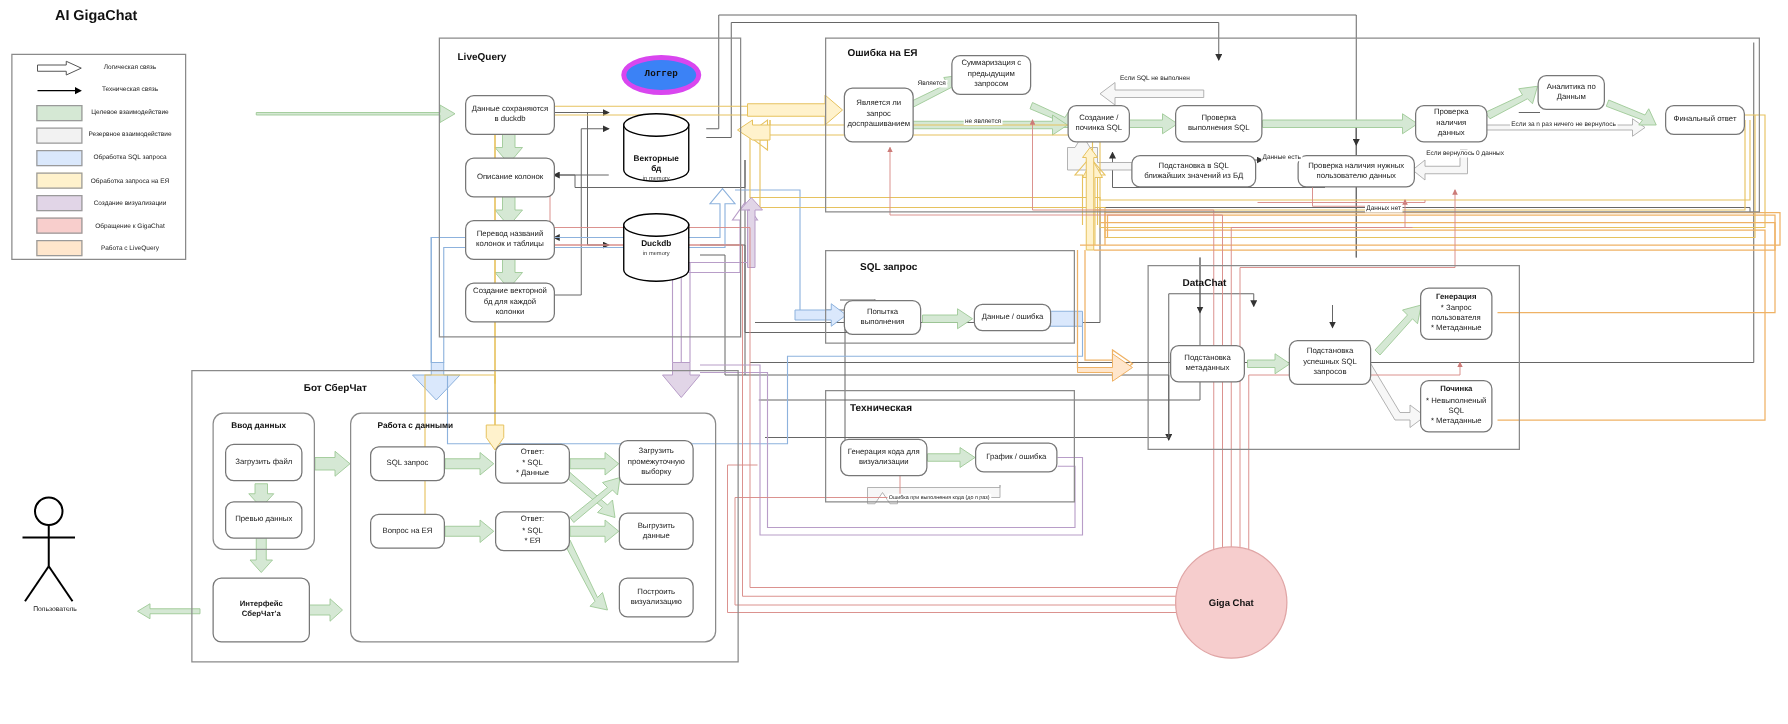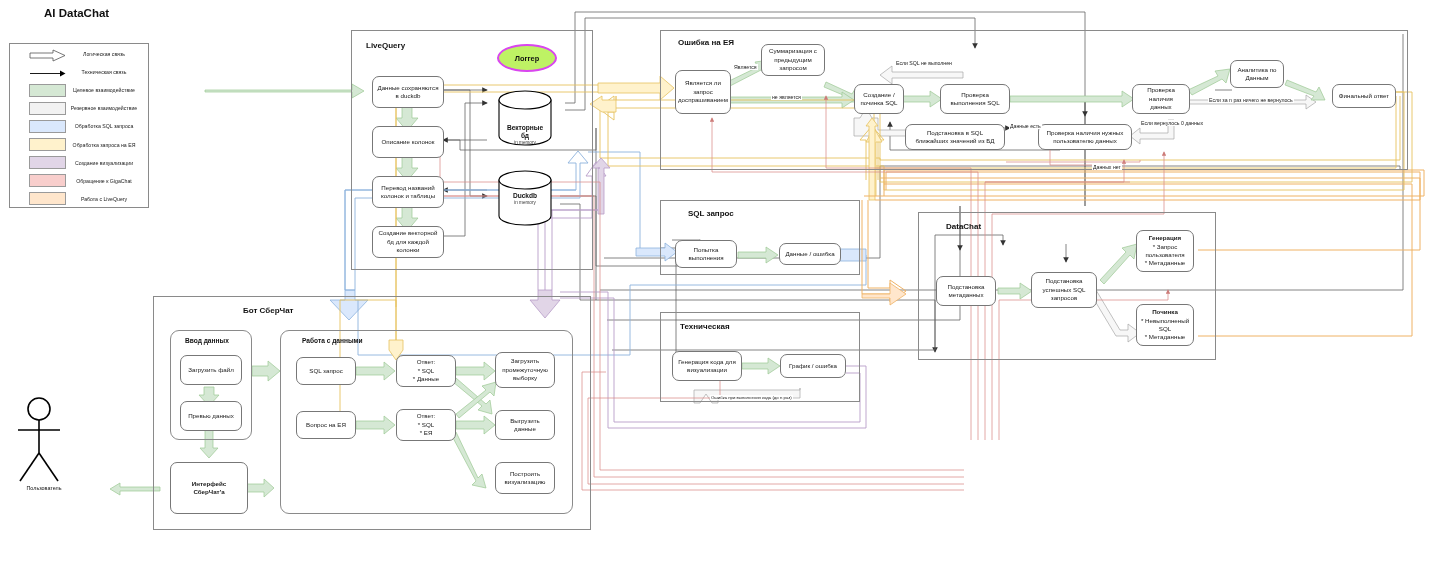--- a/index.html
+++ b/index.html
@@ -16,22 +16,22 @@
         font-size:6.2px;line-height:1.35;color:#1a1a1a;padding:2px 3px;z-index:6;}
   .group{position:absolute;box-sizing:border-box;border:1px solid #8a8a8a;background:transparent;z-index:3;}
   .group.rounded{border-radius:9px;}
   .grouplabel{position:absolute;font-weight:bold;font-size:8px;color:#111;z-index:7;white-space:nowrap;}
   .grouplabel.sm{font-size:6.6px;}
   .edgelabel{position:absolute;font-size:5.2px;color:#1a1a1a;background:#fff;padding:0 1px;z-index:8;white-space:nowrap;}
   .cyl{position:absolute;z-index:6;}
   .cyl .cyltext{position:absolute;left:0;right:0;top:50%;transform:translateY(-45%);text-align:center;
        font-size:6.6px;font-weight:bold;color:#111;line-height:1.25;}
   .cyl .cyltext small{display:block;font-size:4.6px;font-weight:normal;color:#333;}
-  .ellipse{position:absolute;border:2px solid #d946ef;border-radius:50%;background:#bef264;display:flex;
-       align-items:center;justify-content:center;font-size:7.4px;font-weight:bold;color:#111;z-index:6;}
+  .ellipse{position:absolute;border:4px solid #d946ef;border-radius:50%;background:#3b82f6;display:flex;
+       align-items:center;justify-content:center;font-size:7.4px;font-weight:bold;color:#111;z-index:6;font-family:Liberation Mono, monospace;}
   .giga{position:absolute;border-radius:50%;background:#f6cdcd;border:1px solid #e0a5a5;
        display:flex;align-items:center;justify-content:center;font-size:7.6px;font-weight:bold;color:#111;z-index:6;}
 
   
   #title{position:absolute;left:44px;top:7px;font-size:11.5px;font-weight:bold;color:#111;z-index:9;}
 
   
   #legend{position:absolute;left:9px;top:43px;width:138px;height:163px;border:1px solid #8a8a8a;background:#fff;z-index:9;}
   .legrow{position:absolute;left:0;width:138px;height:18.1px;display:flex;align-items:center;}
   .legsw{width:37px;height:13px;margin-left:19px;border:1px solid #9a9a9a;box-sizing:border-box;}
@@ -41,21 +41,21 @@
 
   
   #user{position:absolute;left:8px;top:395px;width:72px;height:90px;z-index:6;}
   #userlabel{position:absolute;left:4px;top:485px;width:80px;text-align:center;font-size:5.4px;color:#111;z-index:6;}
 </style>
 </head>
 <body>
 
 <div id="canvas">
 
-  <div id="title">AI DataChat</div>
+  <div id="title">AI GigaChat</div>
 
   <div id="legend">
     <div class="legrow" style="top:1px">
       <div class="leg-arrow-out">
         <svg width="37" height="13" viewBox="0 0 37 13">
             <path d="M1 4 H24 V1 L36 6.5 L24 12 V9 H1 Z" fill="#fff" stroke="#555" stroke-width="0.8"></path>
           </svg>
       </div>
       <div class="legtxt">Логическая связь</div>
     </div>
@@ -468,14 +468,15 @@
     <span style="white-space:pre-line">Загрузить
 промежуточную
 выборку</span>
   </div>
   <div class="node" style="left:495px;top:410px;width:60px;height:30px">Выгрузить данные</div>
   <div class="node" style="left:495px;top:462px;width:60px;height:32px">
     <span style="white-space:pre-line">Построить
 визуализацию</span>
   </div>
 
+  <div class="giga" style="left:940px;top:437px;width:88px;height:88px">Giga Chat</div>
 
 </div>
 
 </body></html>

